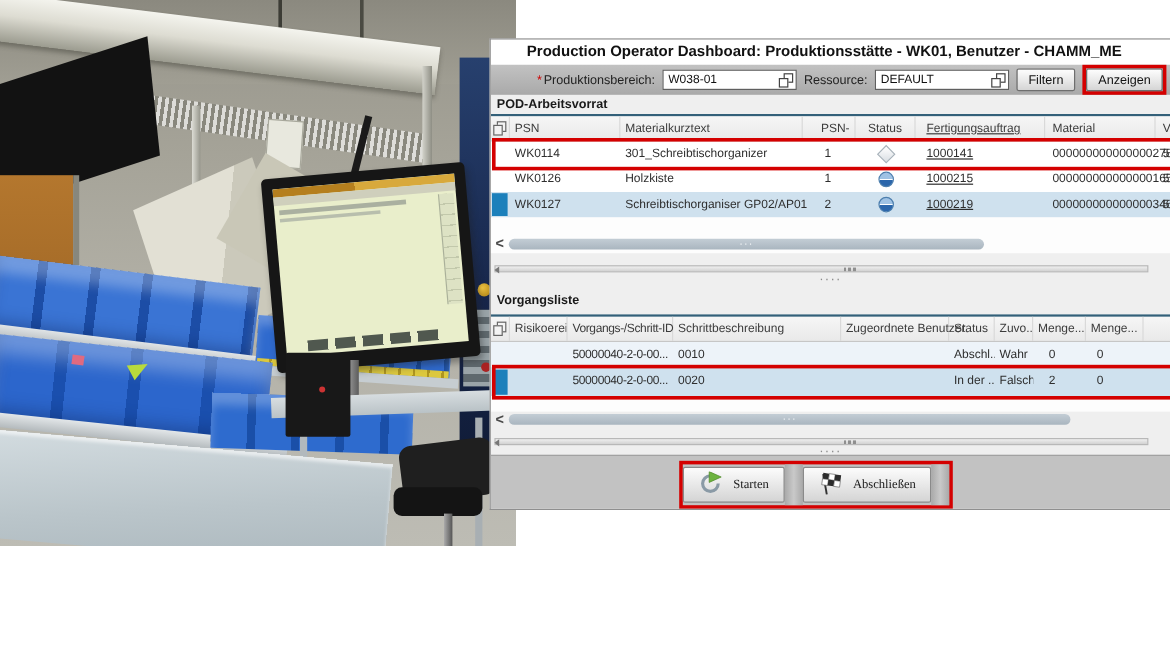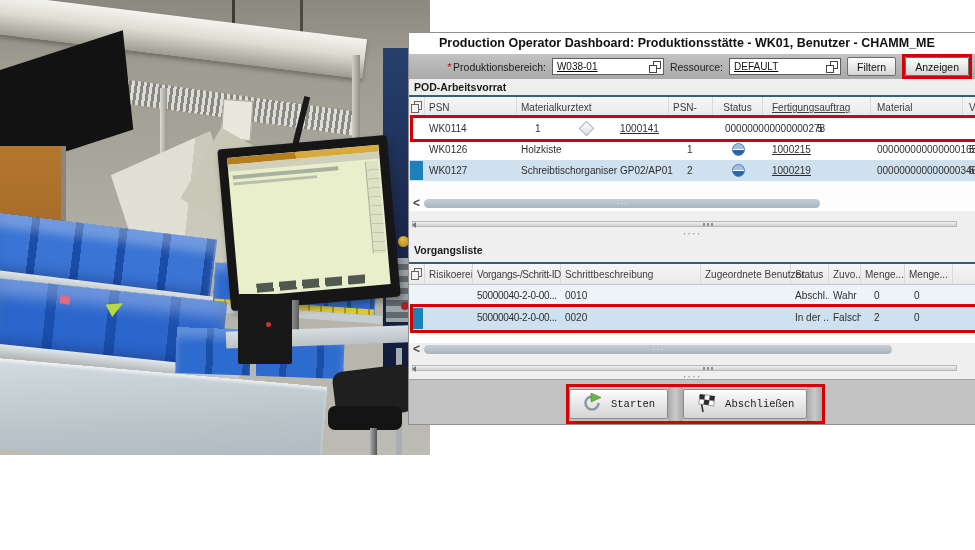--- a/index.html
+++ b/index.html
@@ -67,42 +67,42 @@
 
   
   #dash { position:absolute; left:408px; top:32px; width:567px; height:393px; background:#efefef;
           border:1px solid #8f8f8f; border-right:none; overflow:hidden; }
   .titlebar { position:absolute; left:0; top:0; width:100%; height:21px; background:#ffffff;
               font-size:12.5px; font-weight:bold; color:#111; line-height:21px; padding-left:30px; white-space:nowrap; }
   .toolbar { position:absolute; left:0; top:21px; width:100%; height:25px;
              background:linear-gradient(180deg,#c2c2c2,#a9a9a9); display:flex; align-items:center; justify-content:flex-end; gap:6px; padding:0 3px; }
   .tb-label { font-size:10.5px; color:#222; white-space:nowrap; }
   .req { color:#c00; font-size:10.5px; margin-right:2px; }
-  .field { display:flex; align-items:center; width:112px; height:17px; background:#fff; border:1px solid #5f5f5f; padding:0 2px 0 4px;text-decoration:underline; }
+  .field { display:flex; align-items:center; width:112px; height:17px; background:#fff; border:1px solid #5f5f5f; padding:0 2px 0 4px; }
   .field input { flex:1; min-width:0; border:none; outline:none; font-size:10px; font-family:"Liberation Sans",sans-serif; color:#111; background:transparent; }
   .copy-ic { width:12px; height:12px; position:relative; flex:0 0 12px; }
   .copy-ic i { position:absolute; width:8px; height:8px; border:1px solid #444; background:#fff; display:block; }
   .copy-ic i:first-child { right:0; top:0; }
   .copy-ic i:last-child  { left:0; bottom:0; }
   .tb-btn { height:19px; padding:0 9px; font-size:10.5px; color:#111; background:linear-gradient(180deg,#fdfdfd,#e8e8e8 55%,#d5d5d5);
             border:1px solid #6e6e6e; border-radius:2px; cursor:pointer; font-family:"Liberation Sans",sans-serif; }
   .red-wrap { border:3px solid #d40000; display:inline-flex; }
 
   .section-label { position:absolute; left:5px; font-size:10.5px; font-weight:bold; color:#1a1a1a; }
   .tbl-area { position:absolute; left:0; width:100%; background:#fdfdfd; }
   .tbl { position:absolute; left:0; width:640px; border-top:2px solid #336079; }
   .trow { display:flex; height:21px; line-height:21px; font-size:10px; color:#2e2e2e; background:#fff; }
   .thead { background:linear-gradient(180deg,#f6f6f6,#e9e9e9); color:#3c3c3c; border-bottom:1px solid #c6c6c6; }
   .thead .cell { border-right:1px solid #d9d9d9; }
   .cell { padding:0 4px; white-space:nowrap; overflow:visible; flex:0 0 auto; }
   .c-m  { width:16px; padding:0 1px; }
   .c-psn { width:92px; }
   .c-mtext { width:152px; }
   .c-psn2 { width:44px; padding-left:18px; }
-  .thead .c-psn2 { padding-left:4px; }
+  .thead .c-psn2 { padding-left:4px;text-align:right; }
   .c-status { width:50px; text-align:center; padding:0; }
   .c-fa { width:108px; padding-left:9px;text-decoration:underline; }
   .c-mat { width:92px; padding-left:6px; }
   .c-x { width:66px; padding-left:6px; }
   .d-m { width:16px; padding:0 1px; }
   .d-risk { width:48px; overflow:hidden; }
   .d-vid { width:88px; letter-spacing:-0.3px; }
   .d-sb { width:140px; }
   .d-zb { width:90px; }
   .d-st { width:38px; overflow:hidden; }
@@ -135,21 +135,21 @@
              border:1px solid #b8b8b8; }
   .thin-grip { position:absolute; left:290px; top:1px; width:12px; height:3px;
                background:repeating-linear-gradient(90deg,#8f8f8f 0 2px,transparent 2px 4px); }
   .thin-arrow { position:absolute; left:-1px; top:0; width:0; height:0; border-top:3px solid transparent; border-bottom:3px solid transparent; border-right:4px solid #777; }
   .splitdots { position:absolute; left:0; width:100%; text-align:center; font-size:11px; line-height:6px; color:#8a8a8a; letter-spacing:1px; }
 
   .footer { position:absolute; left:0; top:346px; width:100%; height:47px; background:#c2c2c2; border-top:1px solid #a2a2a2; }
   .footer-box { position:absolute; left:157px; top:4px; display:flex; align-items:center; border:3px solid #d40000; }
   .f-btn { height:30px; padding:0 12px; display:inline-flex; align-items:center; gap:7px; font-size:10.5px; color:#1a1a1a;
            background:linear-gradient(180deg,#fcfcfc,#e6e6e6 55%,#d4d4d4); border:1px solid #8a8a8a; border-radius:2px; cursor:pointer;
-           font-family:Liberation Mono, monospace; white-space:nowrap; }
+           font-family:Liberation Serif, serif; white-space:nowrap; }
   .f-sep { width:15px; height:34px; background:linear-gradient(90deg,#a9a9a9,#c9c9c9 50%,#a9a9a9); }
 </style>
 </head>
 <body>
 
 <div id="stage">
 
   <div id="photo">
     <div class="abs ph-ceiling"></div>
     <div class="abs ph-rod1"></div>
@@ -239,20 +239,21 @@
         <div class="cell c-mtext">Materialkurztext</div>
         <div class="cell c-psn2">PSN-</div>
         <div class="cell c-status">Status</div>
         <div class="cell c-fa">Fertigungsauftrag</div>
         <div class="cell c-mat">Material</div>
         <div class="cell c-x">V</div>
       </div>
       <div class="trow">
         <div class="cell c-m"></div>
         <div class="cell c-psn">WK0114</div>
+        <div class="cell c-mtext">301_Schreibtischorganizer</div>
         <div class="cell c-psn2">1</div>
         <div class="cell c-status"><span class="ic-diamond"></span></div>
         <div class="cell c-fa">1000141</div>
         <div class="cell c-mat">000000000000000278</div>
         <div class="cell c-x">5</div>
       </div>
       <div class="trow">
         <div class="cell c-m"></div>
         <div class="cell c-psn">WK0126</div>
         <div class="cell c-mtext">Holzkiste</div>

